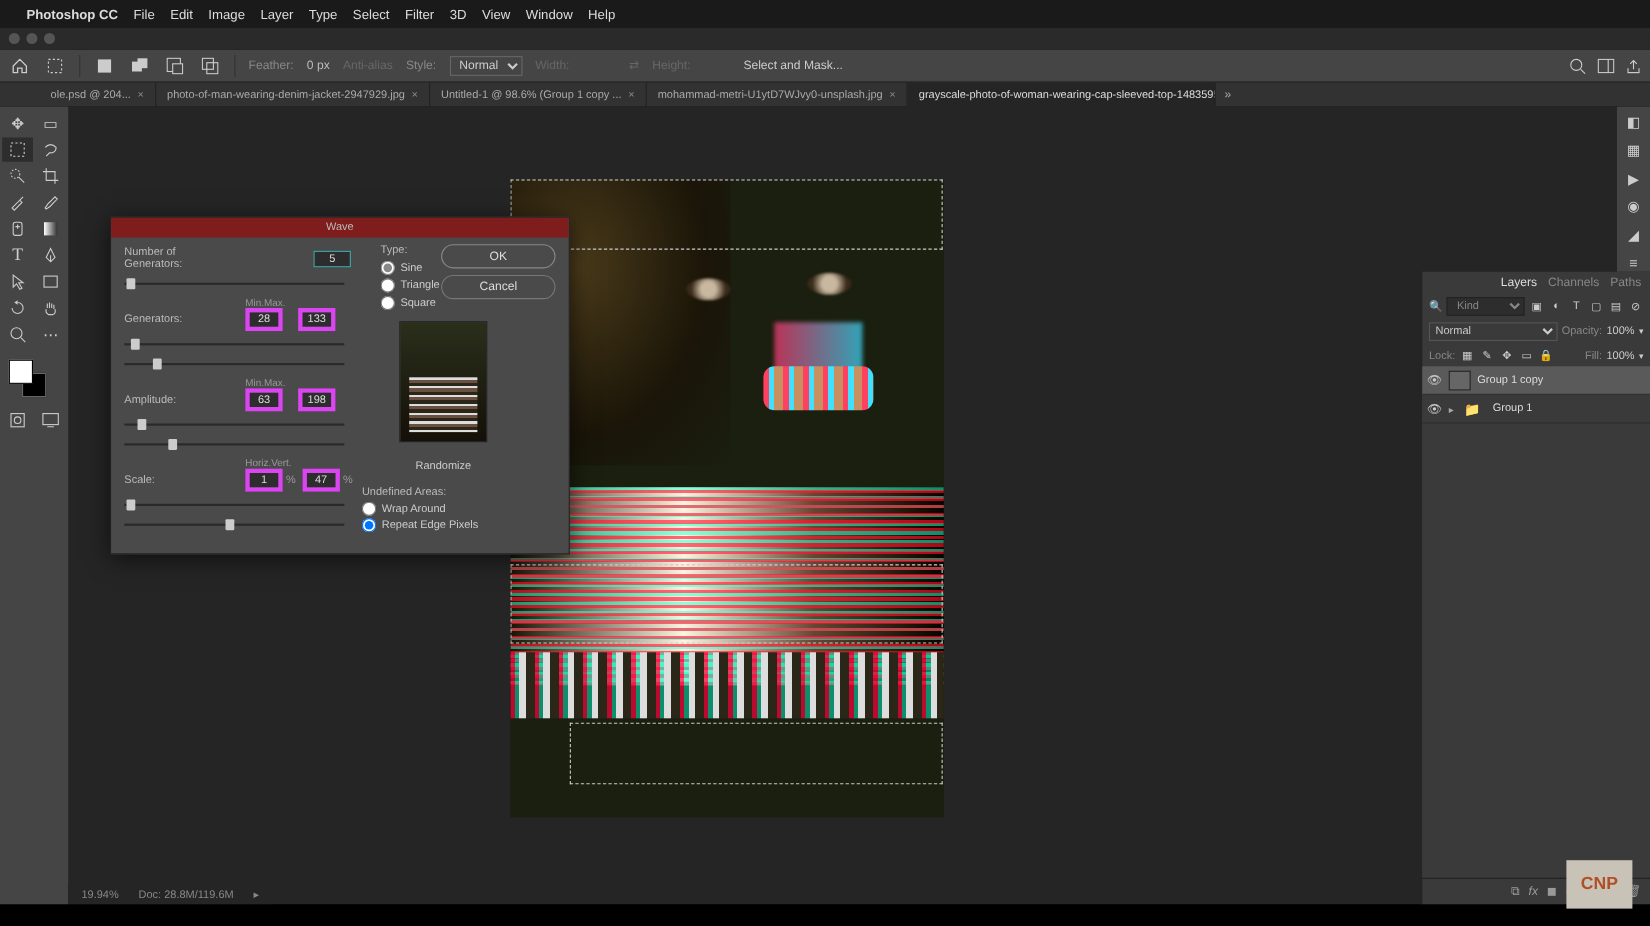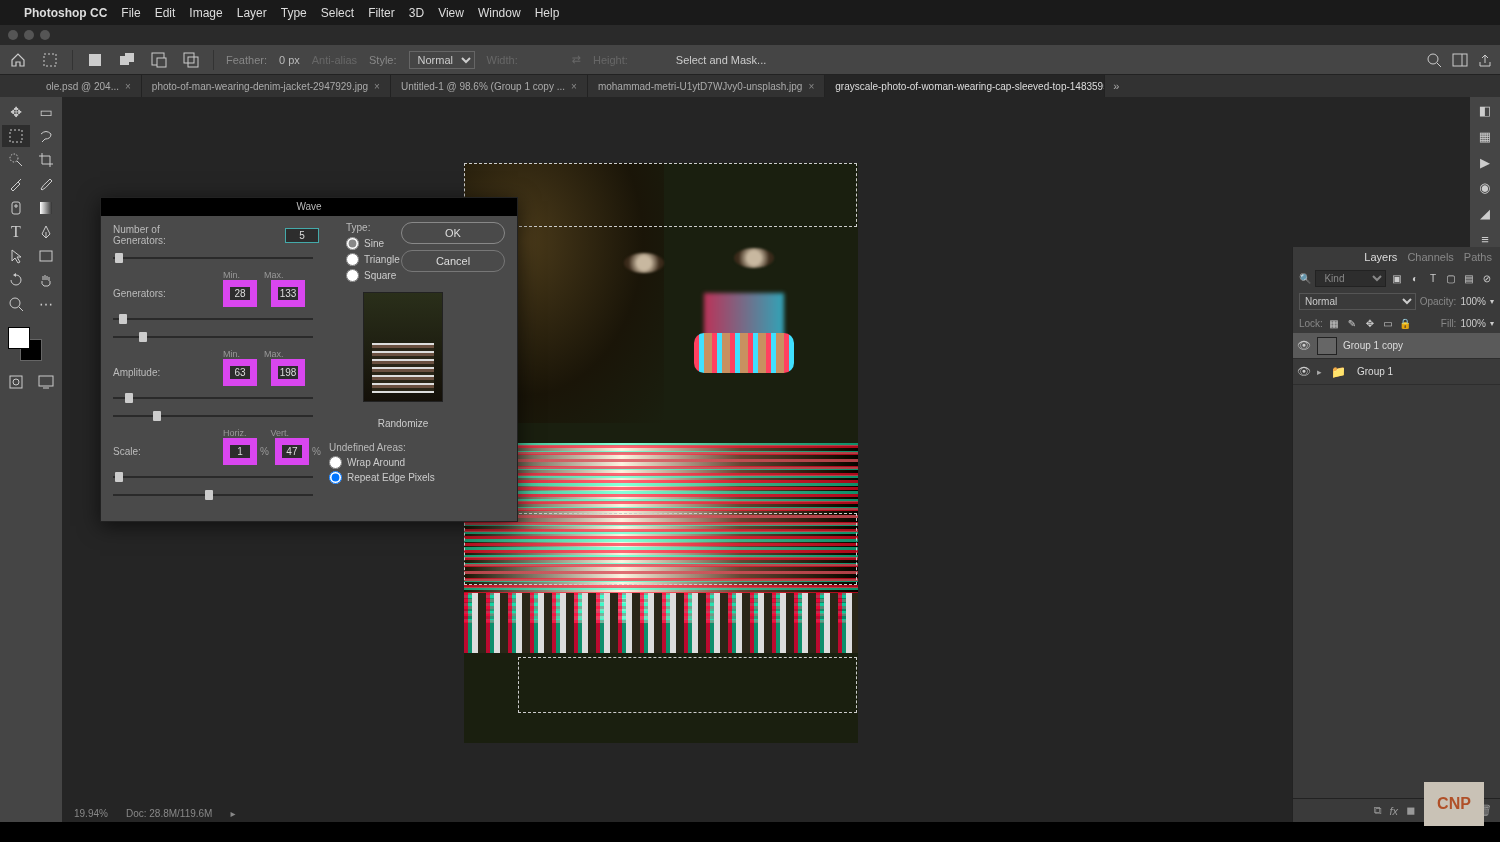--- a/index.html
+++ b/index.html
@@ -93,31 +93,31 @@
 .layers .layer { display:flex; align-items:center; height:26px; padding:0 4px; gap:6px; border-bottom:1px solid #2d2d2d;}
 .layers .layer.sel { background:#5a5a5a; }
 .layers .eye { width:14px; text-align:center; color:#ccc; font-size:11px;}
 .layers .thumb { width:20px; height:18px; background:#666; border:1px solid #222; }
 .layers .thumb.folder { background:none; border:none; color:#ccc; font-size:12px; display:flex; align-items:center; }
 .layers .lname { font-size:10px; color:#ddd; }
 .layers .bottom { height:24px; border-top:1px solid #222; display:flex; align-items:center; justify-content:flex-end; gap:8px; padding:0 8px; color:#999; font-size:11px;}
 
 
 .dialog { position:absolute; left:100px; top:100px; width:418px; background:#4a4a4a; border:1px solid #222; box-shadow:0 4px 20px rgba(0,0,0,0.6); color:#ccc; font-size:10px; }
-.dialog .titlebar { height:18px; background:#000000; text-align:center; line-height:18px; font-size:10px; color:#bbb;}
+.dialog .titlebar { height:18px; background:#7f1d1d; text-align:center; line-height:18px; font-size:10px; color:#bbb;}
 .dialog .body { padding:8px 12px 14px 12px; position:relative; }
 .dialog .row { display:flex; align-items:center; margin-bottom:6px; }
 .dialog .leftcol { width:212px; }
 .dialog .label { width:100px; color:#bbb; }
-.dialog input.num { width:34px; background:#2d2d2d; border:7px solid #d946ef; color:#ddd; text-align:center; font-size:10px; padding:1px;}
+.dialog input.num { width:34px; background:#2d2d2d; border:4px solid #d946ef; color:#ddd; text-align:center; font-size:10px; padding:1px;}
 .dialog input.num.hl { border:1px solid #4aa; }
 .dialog .slider { width:200px; height:12px; position:relative; margin:2px 0 6px 0;}
 .dialog .slider .track { position:absolute; left:0; right:0; top:5px; height:2px; background:#2a2a2a; }
 .dialog .slider .thumb { position:absolute; top:1px; width:8px; height:10px; background:#ccc; border-radius:1px;}
-.dialog .colhdr { display:flex; gap:24px; margin-left:110px; color:#999; font-size:9px;align-items:flex-end;}
+.dialog .colhdr { display:flex; margin-left:110px; color:#999; font-size:9px;align-items:flex-end;}
 .dialog .pct { color:#999; margin-left:3px;}
 .dialog .radios { position:absolute; left:245px; top:6px; font-size:10px;}
 .dialog .radios .r { display:flex; align-items:center; gap:5px; height:16px;}
 .dialog .radios input { accent-color:#888; }
 .dialog .btns { position:absolute; right:12px; top:6px; display:flex; flex-direction:column; gap:6px;}
 .dialog .btn { width:104px; height:22px; border:1px solid #777; border-radius:11px; background:#4a4a4a; color:#ddd; font-size:11px; display:flex; align-items:center; justify-content:center;}
 .dialog .btn.primary { border:1px solid #888; }
 .dialog .preview { position:absolute; left:262px; top:76px; width:80px; height:110px; background:linear-gradient(#2a2f1a,#141009); border:1px solid #222;}
 .dialog .preview .pg { position:absolute; left:8px; bottom:8px; right:8px; height:50px; background:repeating-linear-gradient(0deg,#ddd 0 2px,#2a2618 2px 5px,#6a5040 5px 8px);}
 .dialog .randomize { position:absolute; left:262px; top:202px; width:80px; text-align:center; font-size:10px; color:#ccc;}

